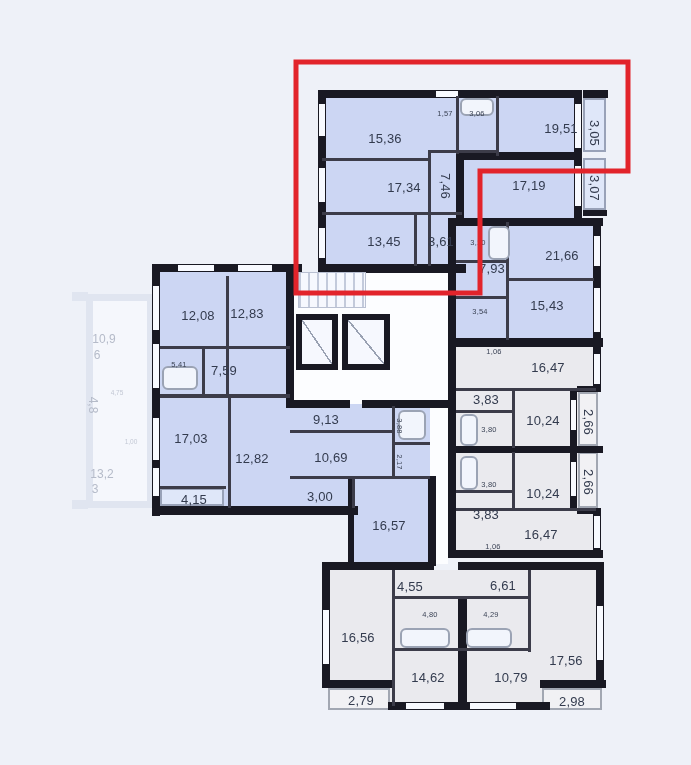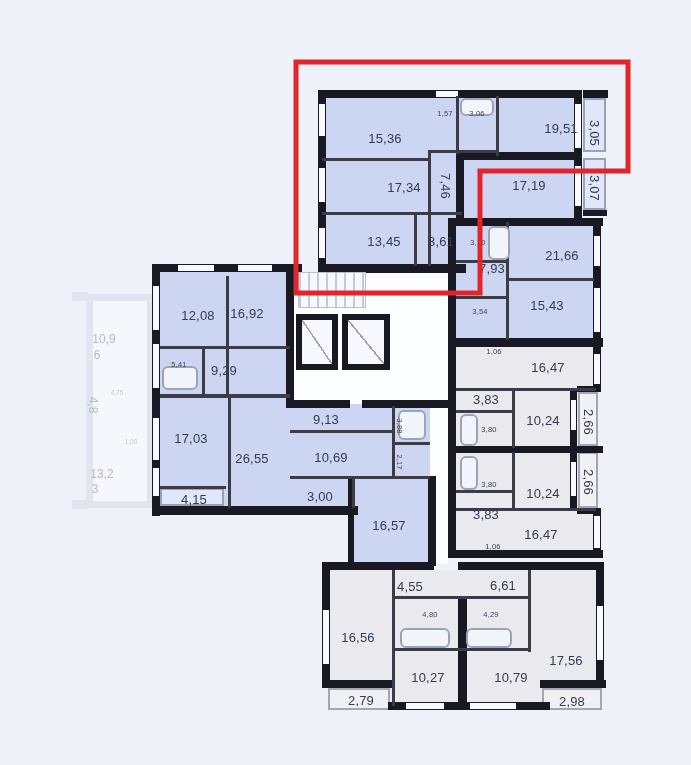--- a/index.html
+++ b/index.html
@@ -174,25 +174,25 @@
   <div class="lbl" style="left:529px;top:185px">17,19</div>
   <div class="lbl vert" style="left:594px;top:188px">3,07</div>
 
   <div class="lbl sm" style="left:478px;top:242px">3,10</div>
   <div class="lbl" style="left:562px;top:255px">21,66</div>
   <div class="lbl" style="left:492px;top:268px">7,93</div>
   <div class="lbl sm" style="left:480px;top:311px">3,54</div>
   <div class="lbl" style="left:547px;top:305px">15,43</div>
 
   <div class="lbl" style="left:198px;top:315px">12,08</div>
-  <div class="lbl" style="left:247px;top:313px">16,92</div>
+  <div class="lbl" style="left:247px;top:313px">12,83</div>
   <div class="lbl sm" style="left:179px;top:364px">5,41</div>
-  <div class="lbl" style="left:224px;top:370px">9,29</div>
+  <div class="lbl" style="left:224px;top:370px">7,59</div>
   <div class="lbl" style="left:191px;top:438px">17,03</div>
-  <div class="lbl" style="left:252px;top:458px">26,55</div>
+  <div class="lbl" style="left:252px;top:458px">12,82</div>
   <div class="lbl" style="left:326px;top:419px">9,13</div>
   <div class="lbl" style="left:331px;top:457px">10,69</div>
   <div class="lbl sm vert" style="left:399px;top:426px">3,88</div>
   <div class="lbl sm vert" style="left:399px;top:462px">2,17</div>
   <div class="lbl" style="left:194px;top:499px">4,15</div>
   <div class="lbl" style="left:320px;top:496px">3,00</div>
   <div class="lbl" style="left:389px;top:525px">16,57</div>
 
   <div class="lbl sm" style="left:494px;top:351px">1,06</div>
   <div class="lbl" style="left:548px;top:367px">16,47</div>
@@ -206,21 +206,21 @@
   <div class="lbl" style="left:486px;top:514px">3,83</div>
   <div class="lbl" style="left:541px;top:534px">16,47</div>
   <div class="lbl sm" style="left:493px;top:546px">1,06</div>
 
   <div class="lbl" style="left:410px;top:586px">4,55</div>
   <div class="lbl" style="left:503px;top:585px">6,61</div>
   <div class="lbl sm" style="left:430px;top:614px">4,80</div>
   <div class="lbl sm" style="left:491px;top:614px">4,29</div>
   <div class="lbl" style="left:358px;top:637px">16,56</div>
   <div class="lbl" style="left:566px;top:660px">17,56</div>
-  <div class="lbl" style="left:428px;top:677px">10,27</div>
+  <div class="lbl" style="left:428px;top:677px">14,62</div>
   <div class="lbl" style="left:511px;top:677px">10,79</div>
   <div class="lbl" style="left:361px;top:700px">2,79</div>
   <div class="lbl" style="left:572px;top:701px">2,98</div>
 
   <div class="glbl" style="left:104px;top:339px">10,9</div>
   <div class="glbl" style="left:97px;top:355px">6</div>
   <div class="glbl xs" style="left:117px;top:392px">4,75</div>
   <div class="glbl vert" style="left:93px;top:405px">4,8</div>
   <div class="glbl xs" style="left:131px;top:441px">1,00</div>
   <div class="glbl" style="left:102px;top:474px">13,2</div>

